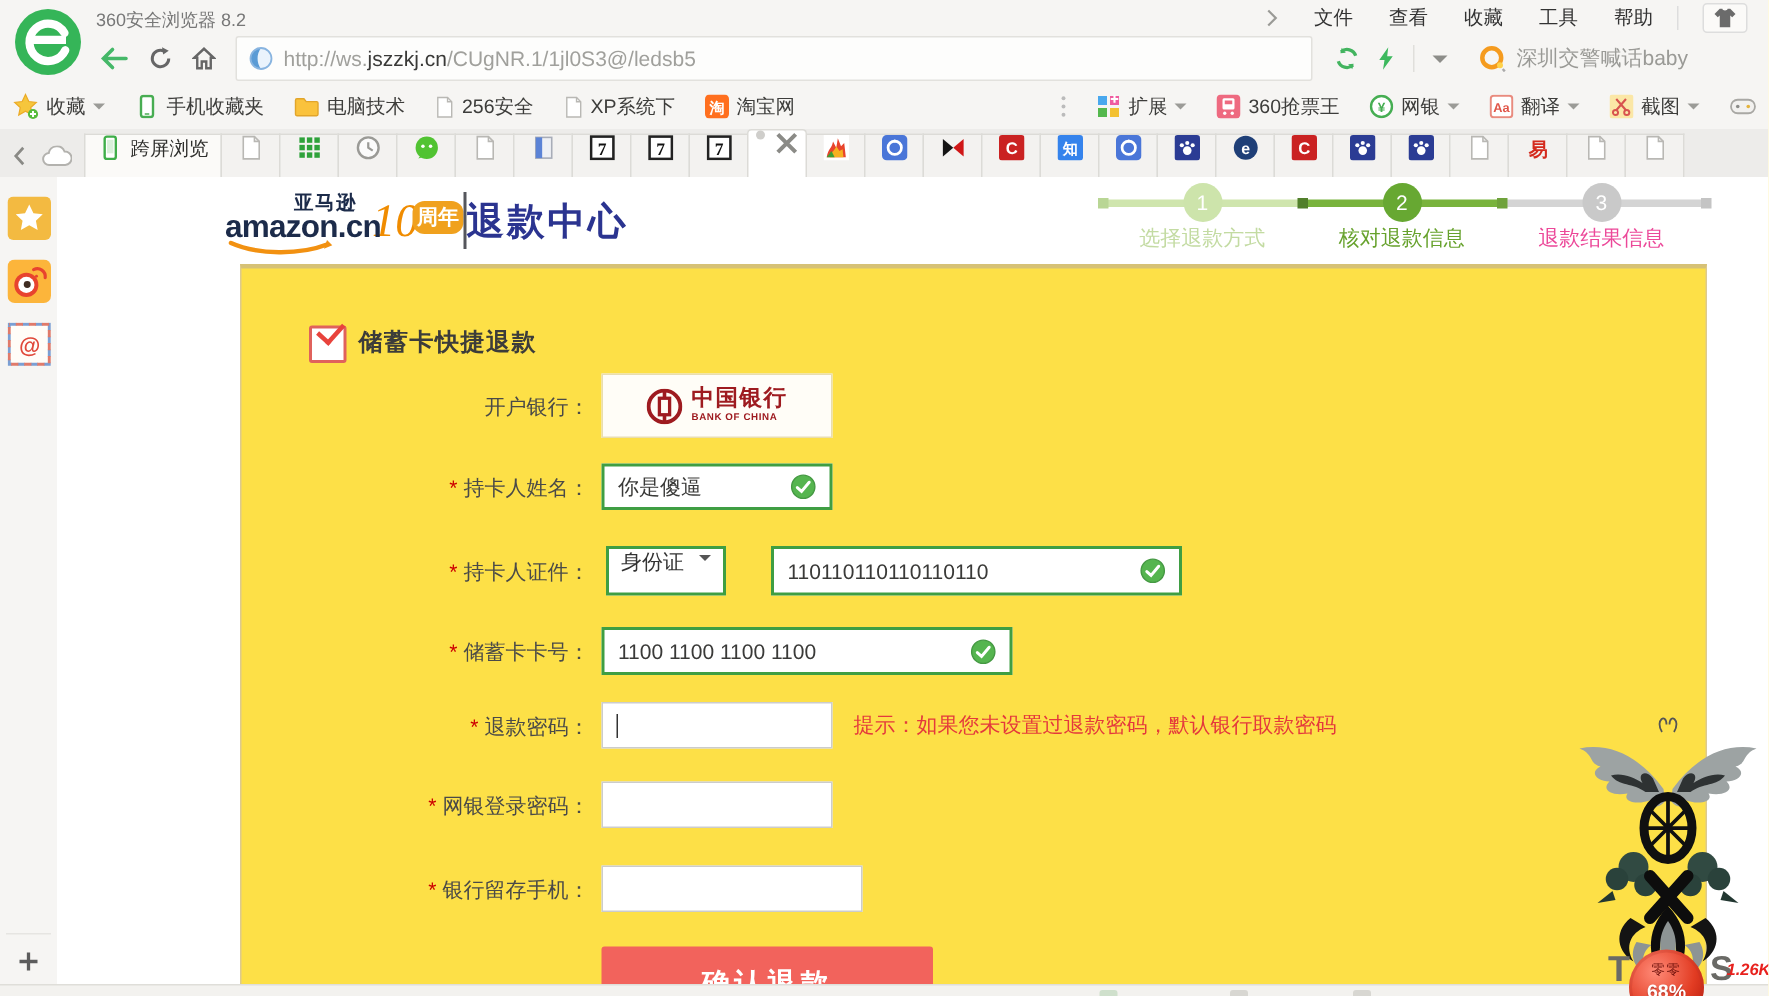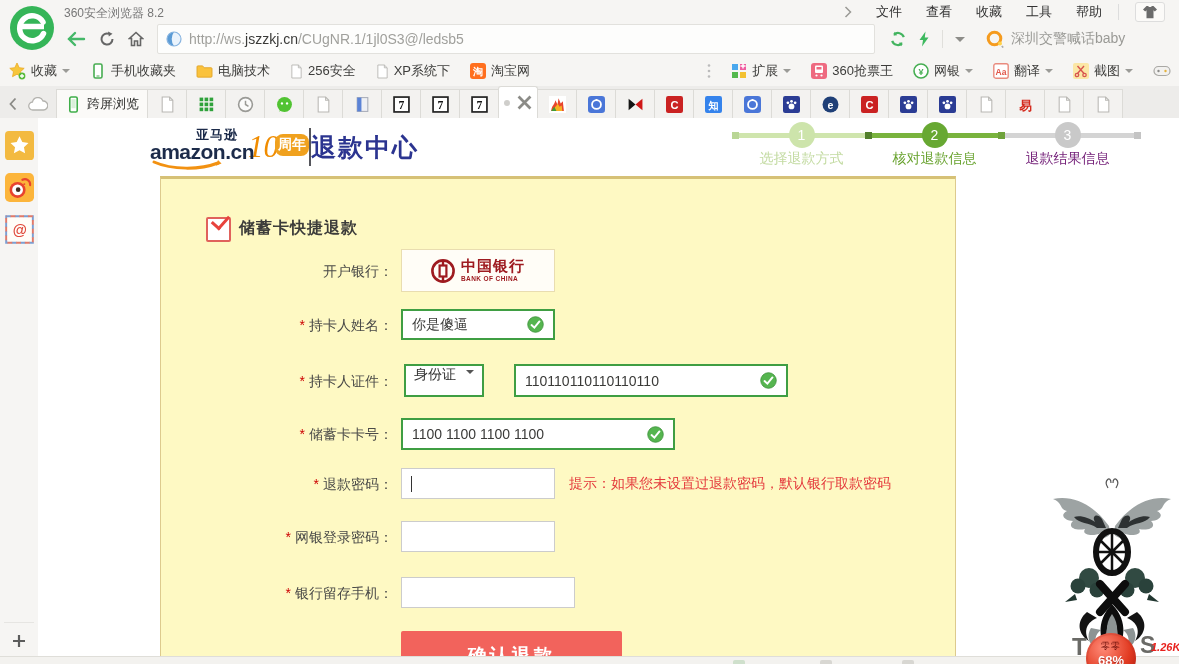--- a/index.html
+++ b/index.html
@@ -27,21 +27,21 @@
 .searchbox{flex:1;height:28px;display:flex;align-items:center;gap:7px;font-size:14px;color:#9a9a96;padding-left:6px;cursor:text}
 
 .bookbar{position:absolute;left:0;top:56px;width:100%;height:30px;display:flex;align-items:center;justify-content:space-between;padding:0 8px;box-sizing:border-box;background:#f6f5f3}
 .bmlist{display:flex;align-items:center;gap:20px}
 .bmi{display:flex;align-items:center;gap:5px;cursor:pointer;color:#3d3d3b;white-space:nowrap}
 .caret{width:0;height:0;border:4px solid transparent;border-top-color:#9b9b97;margin-top:4px}
 
 .tabbar{position:absolute;left:0;top:86px;width:100%;height:32px;background:#edecea;display:flex;align-items:flex-end}
 .tb-nav{display:flex;align-items:center;gap:10px;padding:0 8px 7px 8px}
 .tab{width:40px;height:29px;box-sizing:border-box;background:#f3f2f0;border:1px solid #dcdbd7;border-bottom:none;
-  display:flex;align-items:center;justify-content:center;margin-left:-1px;cursor:pointer}
+  display:flex;justify-content:center;margin-left:-1px;cursor:pointer}
 .tab.pinned{width:92px;gap:5px;background:#fbfaf8;font-size:13px;color:#2f2f2d;margin-left:0}
 .tab.active{background:#fff;height:32px;border-radius:3px 3px 0 0;position:relative;z-index:2;gap:6px}
 .tdot{width:6px;height:6px;border-radius:50%;background:#cfcecb}
 .fic{width:17px;height:17px}
 .fic svg{width:17px;height:17px}
 
 .sidebar{position:absolute;left:0;top:118px;width:38px;bottom:7px;background:#f6f5f3;border-right:1px solid #e8e7e4}
 .side-ic{display:block;width:29px;height:29px;margin:0 auto 13px auto;cursor:pointer}
 .side-ic svg{width:29px;height:29px}
 .sidebar .first{margin-top:13px}
@@ -62,25 +62,25 @@
 
 .steps{position:absolute;left:697px;top:2px;display:flex}
 .step{position:relative;width:133px;height:46px}
 .sbar{position:absolute;left:0;top:13px;width:100%;height:5px}
 .sq{position:absolute;left:-3px;top:12px;width:7px;height:7px;z-index:1}
 .sdot{position:absolute;left:50%;margin-left:-13px;top:2px;width:26px;height:26px;border-radius:50%;
   text-align:center;line-height:26px;font-size:14px;color:#fff;z-index:2}
 .slab{position:absolute;top:30px;width:100%;text-align:center;font-size:14px;white-space:nowrap}
 .step.done .sbar{background:#cfe5ad}.step.done .sdot{background:#cde4ab}.step.done .slab{color:#c3dba2}.step.done .sq{background:#b9d695}
 .step.active .sbar{background:#79b33d}.step.active .sdot{background:#67a832}.step.active .slab{color:#67a22d}.step.active .sq{background:#517f2b}
-.step.pending .sbar{background:#d4d4d4}.step.pending .sdot{background:#c9c9c9}.step.pending .slab{color:#701a75}.step.pending .sq{background:#6fa23b}
+.step.pending .sbar{background:#d4d4d4}.step.pending .sdot{background:#c9c9c9}.step.pending .slab{color:#ec4899}.step.pending .sq{background:#6fa23b}
 .endsq{position:relative;top:12px;width:7px;height:7px;background:#c4c4c4}
 
-.panel{position:absolute;left:122px;top:58px;width:796px;bottom:0;box-sizing:border-box;
-  border:1px solid #ddca8e;border-top:3px solid #d6c176;overflow:hidden;background:#fef9c3}
+.panel{position:absolute;left:122px;top:58px;width:978px;bottom:0;box-sizing:border-box;
+  border:1px solid #ddca8e;border-top:3px solid #d6c176;overflow:hidden;background:#fde047}
 .chk{position:absolute;left:45px;top:38px;width:21px;height:21px;background:#fff;border:2px solid #e0625c;border-radius:2px;cursor:pointer}
 .chkmark{position:absolute;left:4px;top:-4px;width:14px;height:8px;border-left:3px solid #e8433c;border-bottom:3px solid #e8433c;transform:rotate(-48deg)}
 .sect{position:absolute;left:78px;top:39px;font-size:16px;font-weight:bold;color:#3c3c3a;letter-spacing:1px}
 .flabel{position:absolute;width:232px;left:0;text-align:right;font-size:14px;color:#4a4a48;line-height:32px;white-space:nowrap}
 .req{font-style:normal;color:#cc0000;margin-right:4px}
 .bankbox{position:absolute;left:240px;top:70px;width:152px;height:41px;border:1px solid #e9ddb0;background:#fffdf7;
   display:flex;align-items:center;justify-content:center;gap:6px}
 .bocname{line-height:1}
 .boc-zh{font-family:"Liberation Serif","DejaVu Serif",serif;font-size:15px;font-weight:bold;color:#9e1b20;letter-spacing:1px}
 .boc-en{font-size:6.5px;font-weight:bold;color:#9e1b20;letter-spacing:.4px;margin-top:2px}

